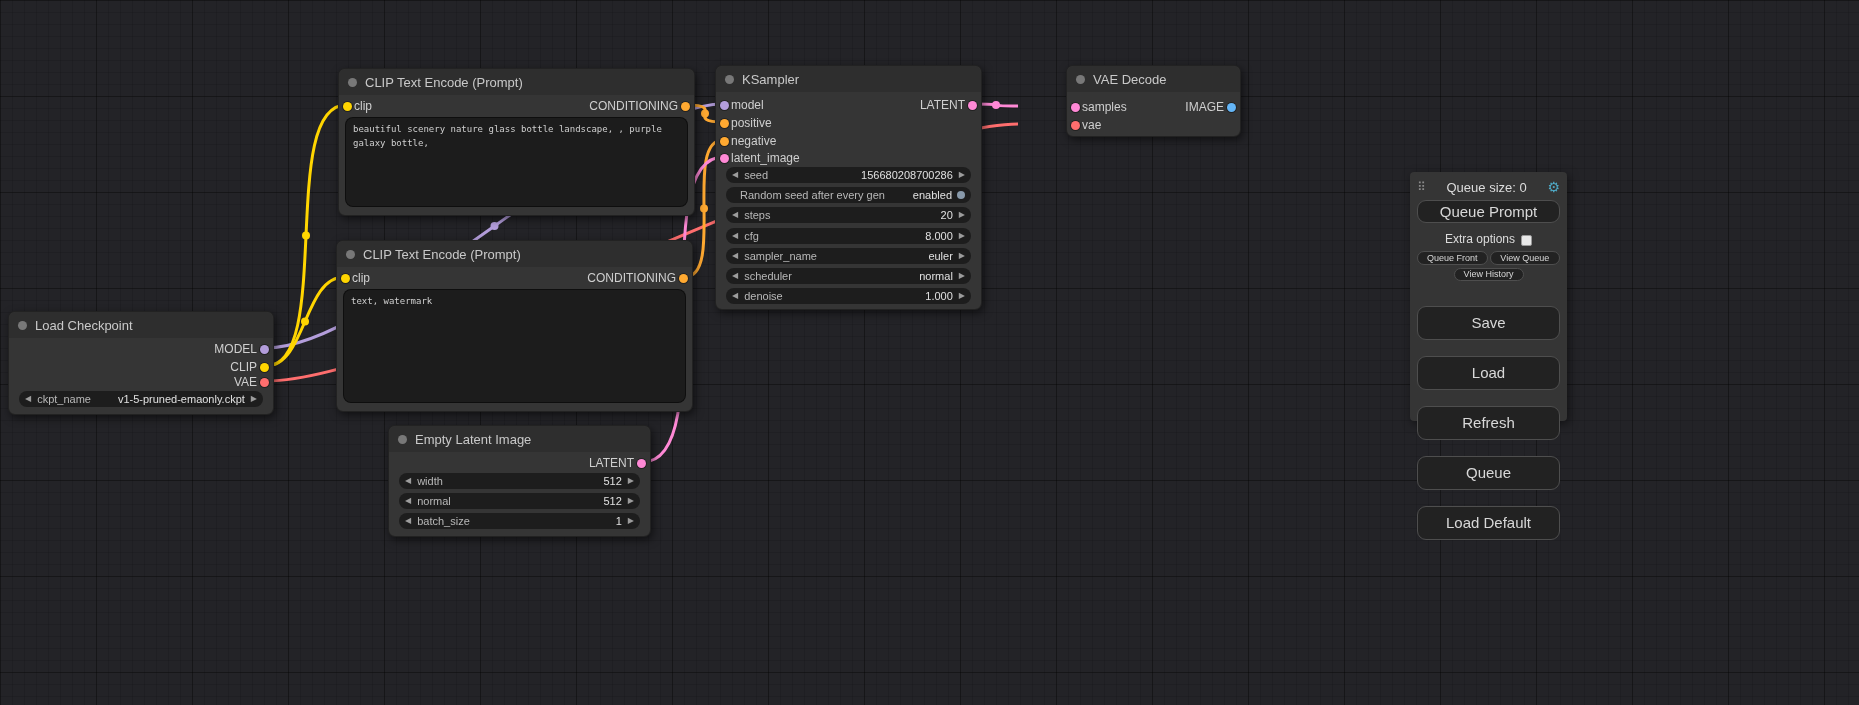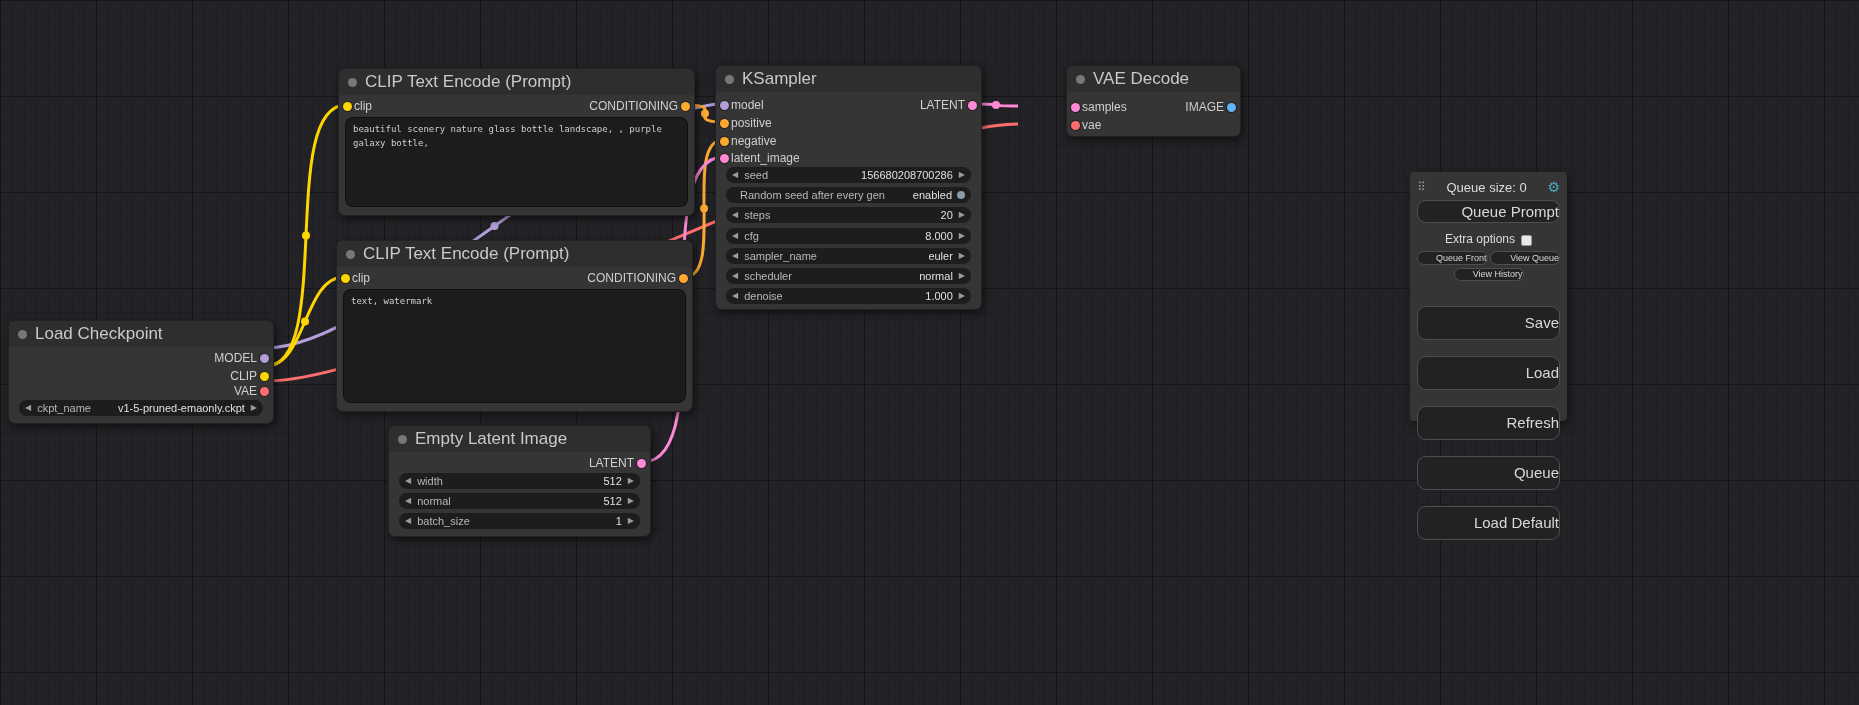--- a/index.html
+++ b/index.html
@@ -17,21 +17,21 @@
   }
   #wires { position:absolute; left:0; top:0; z-index:1; }
 
   .node {
     position:absolute; background:#353535; border-radius:7px; z-index:2;
     box-shadow:2px 3px 9px rgba(0,0,0,0.55); border:1px solid rgba(0,0,0,0.35);
   }
   .node-title {
     height:26px; background:#2e2e2e; border-radius:7px 7px 0 0;
     display:flex; align-items:center; gap:8px; padding:0 9px;
-    font-size:17px; color:#c9c9c9; white-space:nowrap; overflow:hidden;
+    font-size:13px; color:#c9c9c9; white-space:nowrap; overflow:hidden;
   }
   .tdot { width:9px; height:9px; border-radius:50%; background:#787878; flex:none; }
 
   .slot-dot { position:absolute; width:9px; height:9px; border-radius:50%; box-shadow:0 0 0 1px rgba(0,0,0,0.35); }
   .in-label  { position:absolute; left:15px;  font-size:12px; line-height:14px; color:#cfcfcf; white-space:nowrap; }
   .out-label { position:absolute; right:16px; font-size:12px; line-height:14px; color:#cfcfcf; white-space:nowrap; }
 
   .widget {
     position:absolute; left:10px; right:10px; height:16px;
     background:#1d1d1d; border-radius:8px;
@@ -56,21 +56,21 @@
     background:#353535; border-radius:4px; z-index:3; padding:6px 7px;
     box-shadow:2px 3px 10px rgba(0,0,0,0.5);
   }
   .menu-header { display:flex; align-items:center; height:18px; margin-bottom:4px; }
   .drag-handle { color:#8a8a8a; font-size:12px; font-family:"DejaVu Sans",sans-serif; cursor:move; }
   .queue-size { flex:1; text-align:center; color:#dcdcdc; font-size:13px; }
   .gear { color:#4FA8C4; font-size:14px; font-family:"DejaVu Sans",sans-serif; }
   .btn {
     display:block; width:100%; height:23px; background:#222222;
     border:1px solid #4e4e4e; border-radius:9px; color:#d8d8d8;
-    font-size:15px; font-family:inherit; text-align:right; cursor:pointer; line-height:20px;
+    font-size:15px; font-family:inherit; text-align:center; cursor:pointer; line-height:20px;
   }
   .btn.stack { margin-top:16px; height:34px; }
   .extra-row { display:flex; align-items:flex-end; justify-content:center; gap:6px; margin-top:9px; height:14px; color:#dcdcdc; font-size:12px; }
   .checkbox { width:11px; height:11px; background:#e9e9e9; border:1px solid #9a9a9a; border-radius:2px; flex:none; }
   .small-row { display:flex; gap:2px; margin-top:5px; }
   .btn.small { height:14px; font-size:9px; line-height:12px; border-radius:7px; flex:1; }
   .btn.history { margin:3px auto 0; width:70px; height:13px; font-size:9px; line-height:11px; border-radius:7px; display:block; }
   .gap { height:9px; }
 </style>
 </head>
@@ -96,21 +96,21 @@
       <circle cx="305" cy="321.5" r="4" fill="#FFD500"></circle>
       <circle cx="642" cy="252.5" r="4" fill="#FF6E6E"></circle>
       <circle cx="705" cy="113.5" r="4" fill="#FFA931"></circle>
       <circle cx="704" cy="208.5" r="4" fill="#FFA931"></circle>
       <circle cx="683" cy="309.5" r="4" fill="#FF89D6"></circle>
       <circle cx="996" cy="105" r="4" fill="#FF89D6"></circle>
       <circle cx="1199" cy="107" r="4" fill="#64B5F6"></circle>
     </g>
   </svg>
 
-  <div class="node" style="left:8px;top:320px;width:266px;height:104px">
+  <div class="node" style="left:8px;top:311px;width:266px;height:104px">
     <div class="node-title">
       <span class="tdot"></span>
       <span>Load Checkpoint</span>
     </div>
     <span class="out-label" style="top:30px">MODEL</span>
     <span class="slot-dot" style="top:33px;right:4px;background:#B39DDB"></span>
     <span class="out-label" style="top:48px">CLIP</span>
     <span class="slot-dot" style="top:51px;right:4px;background:#FFD500"></span>
     <span class="out-label" style="top:63px">VAE</span>
     <span class="slot-dot" style="top:66px;right:4px;background:#FF6E6E"></span>

